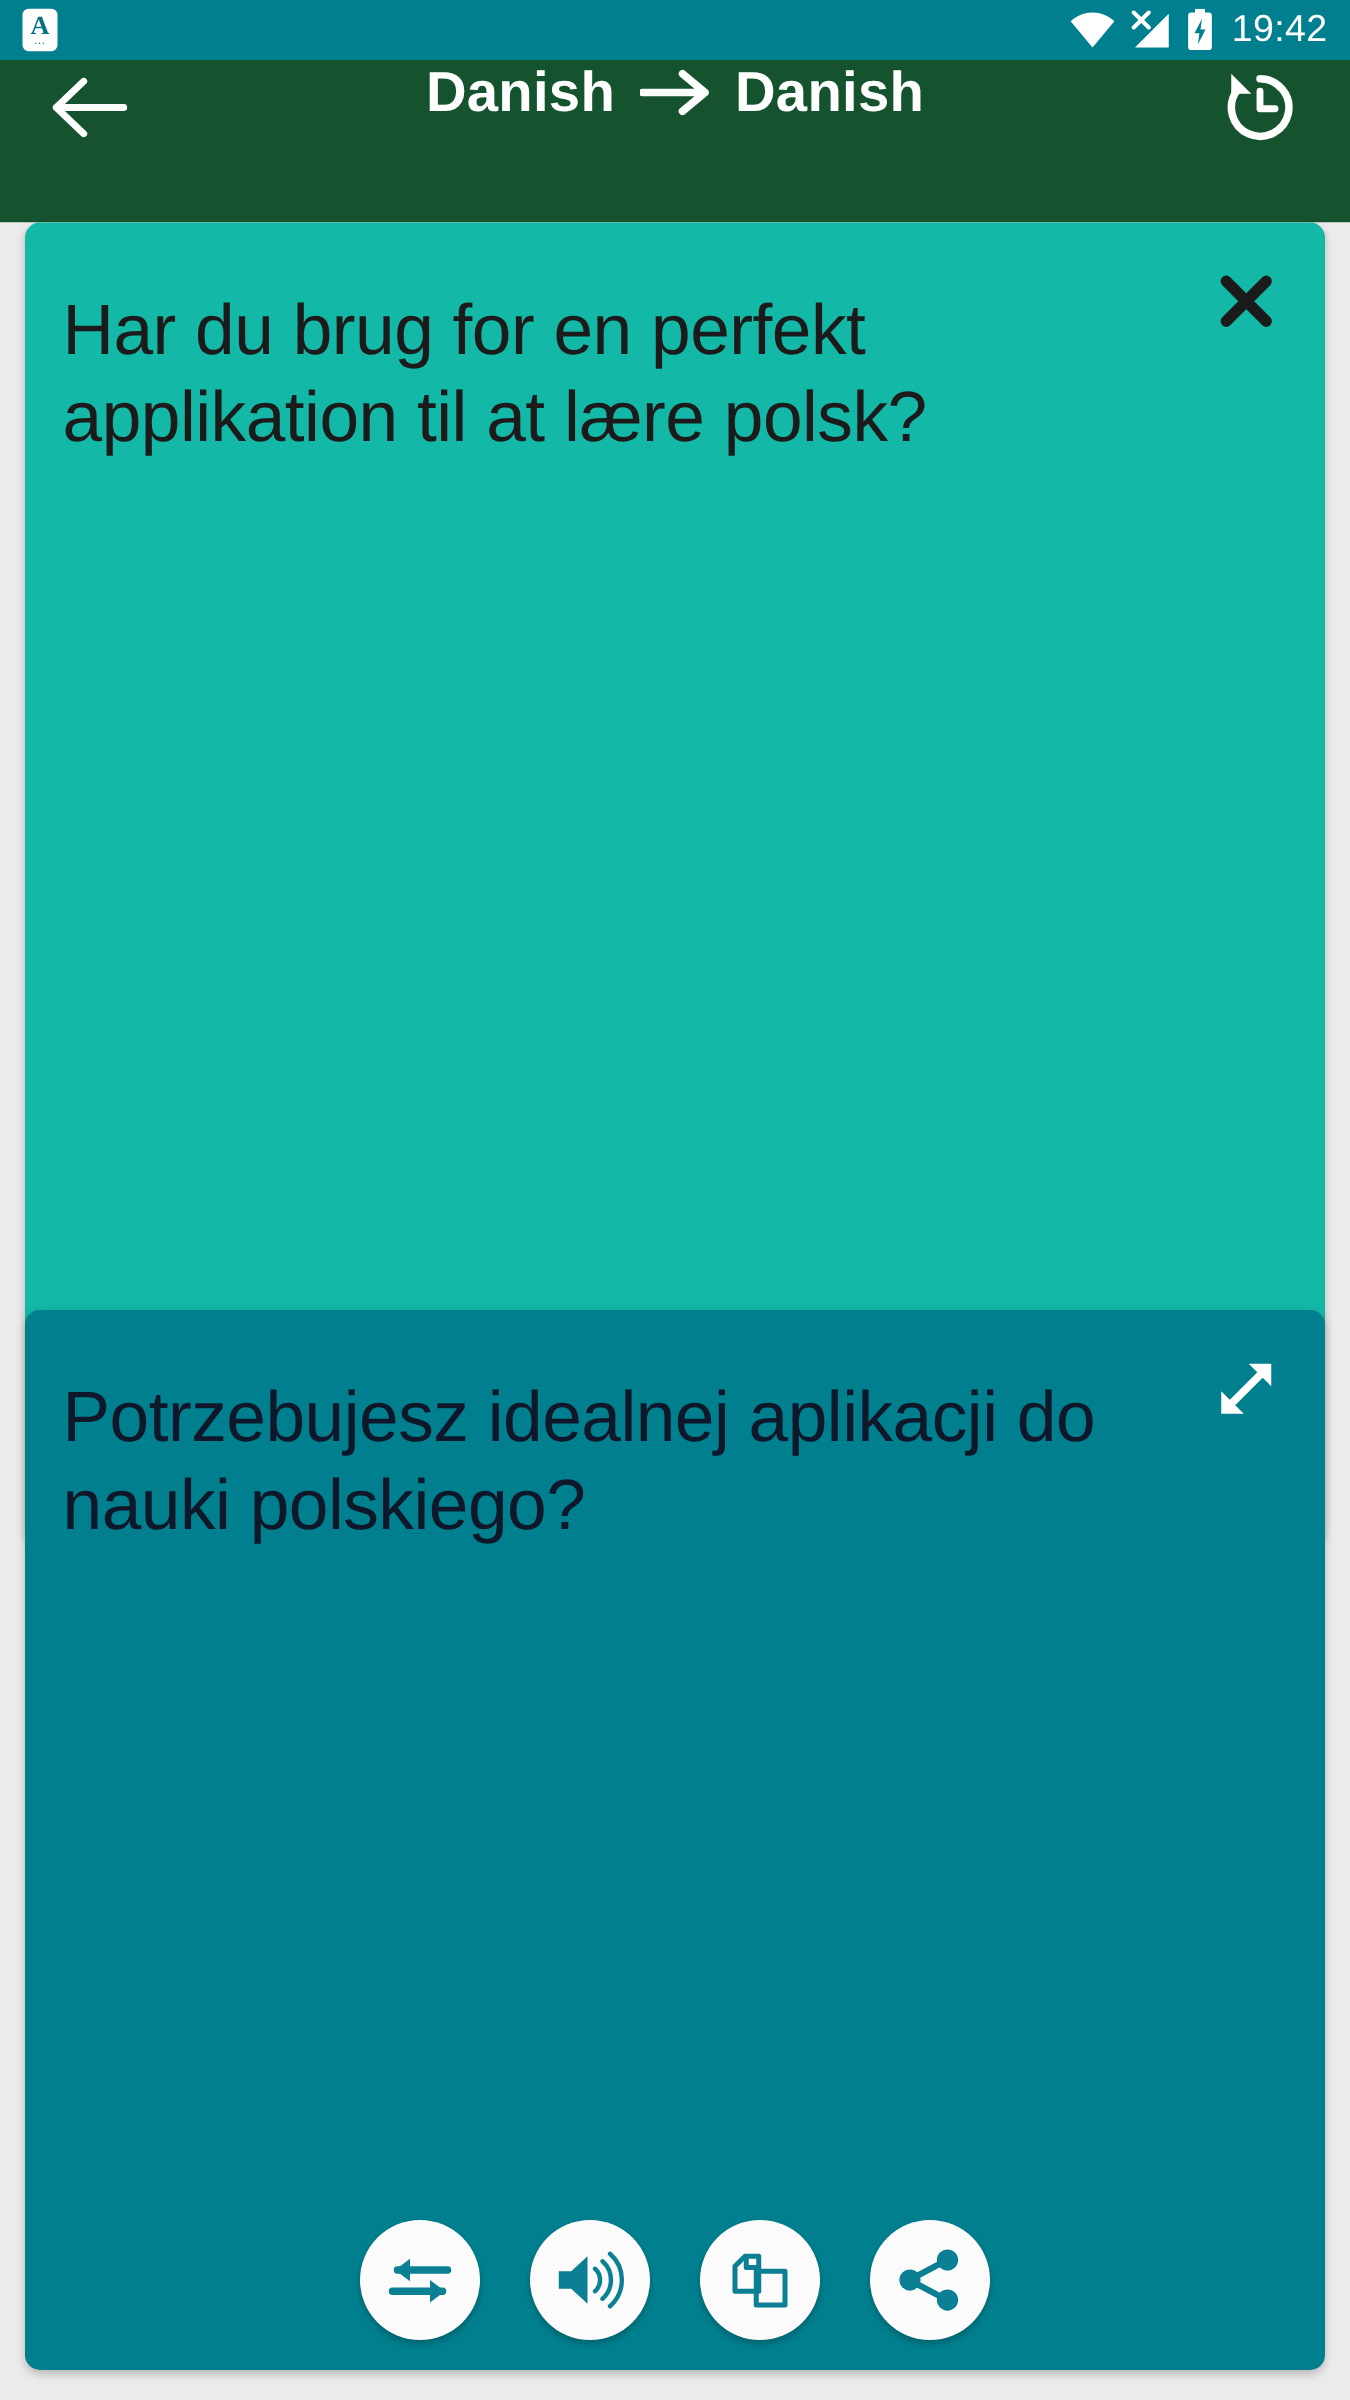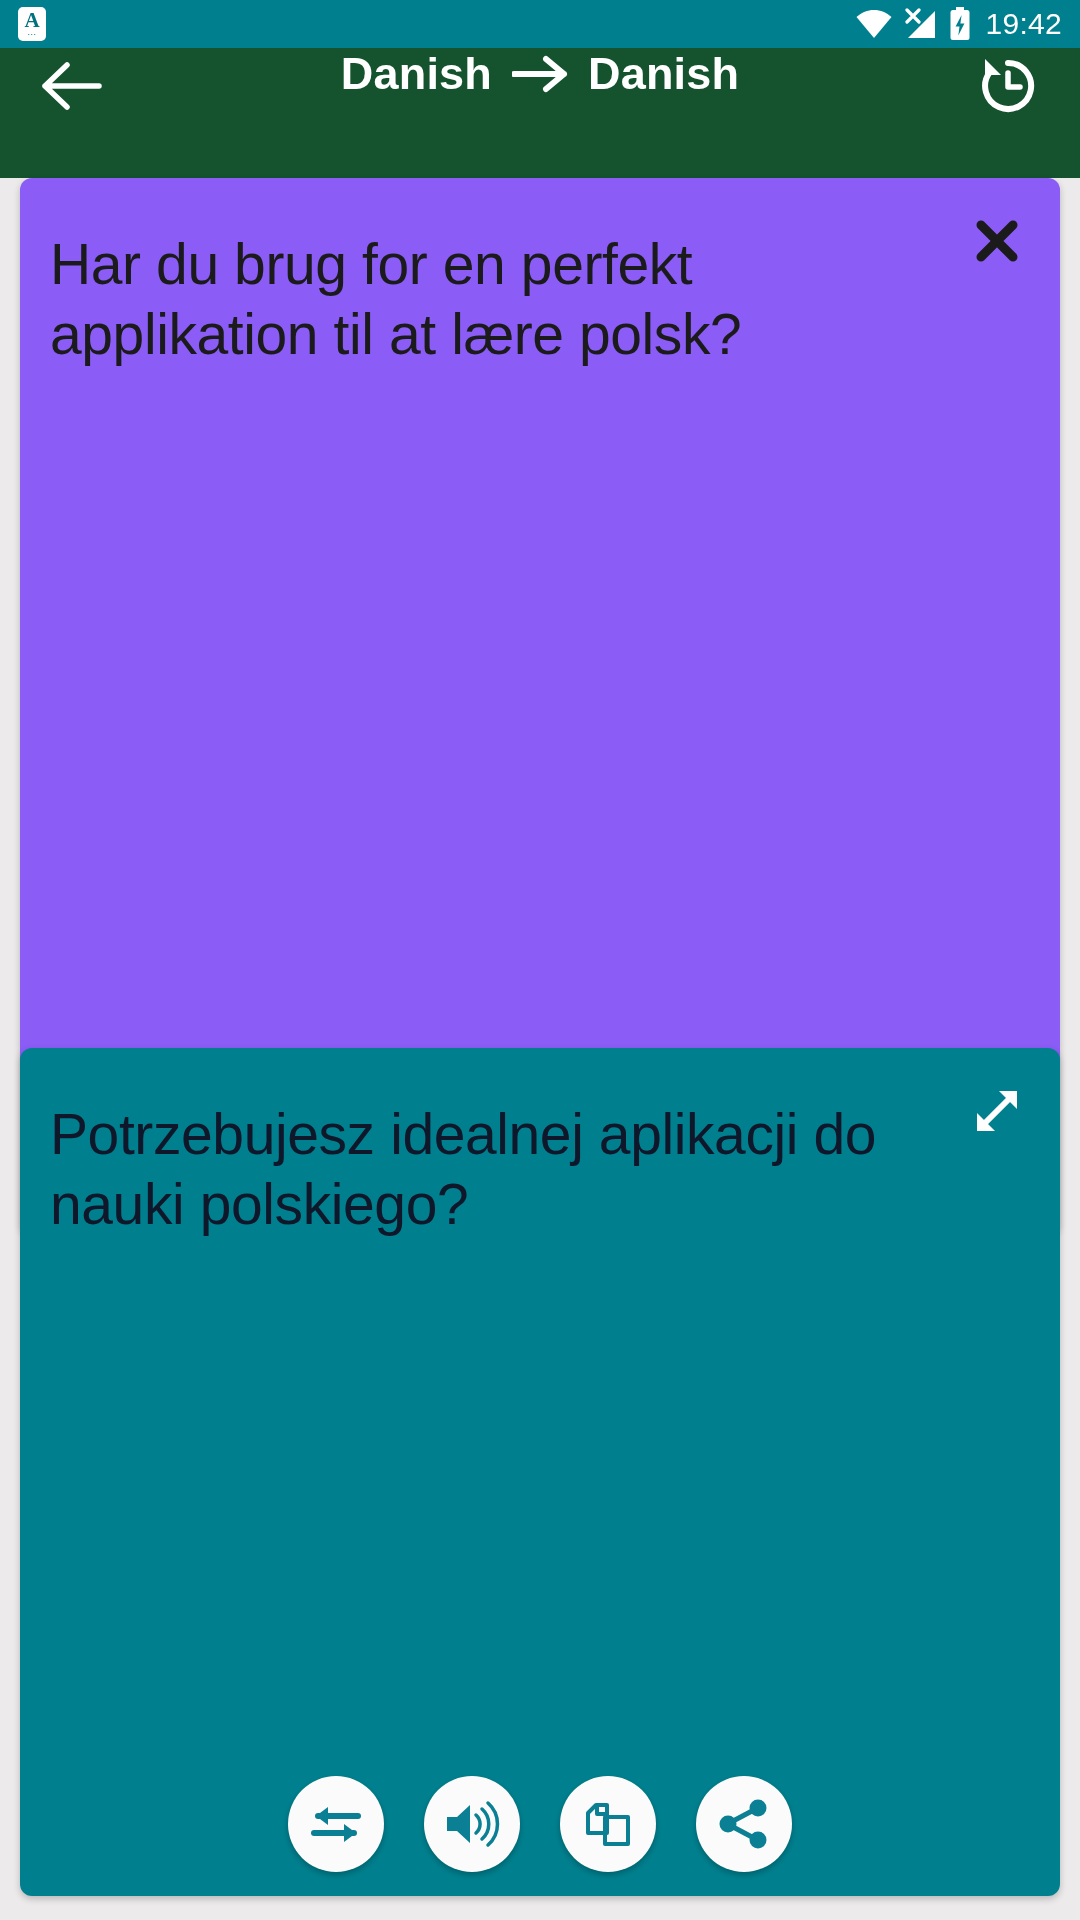--- a/index.html
+++ b/index.html
@@ -120,21 +120,21 @@
     left: 20px;
     width: 1040px;
     border-radius: 12px;
     box-sizing: border-box;
     box-shadow: 0 3px 7px rgba(0,0,0,0.22);
   }
 
   #source-card {
     top: 0px;
     height: 1056px;
-    background: #8b5cf6;
+    background: #14b8a6;
   }
   #target-card {
     top: 870px;
     height: 848px;
     background: #00808f;
   }
 
   .card-text {
     position: absolute;
     top: 52px;

